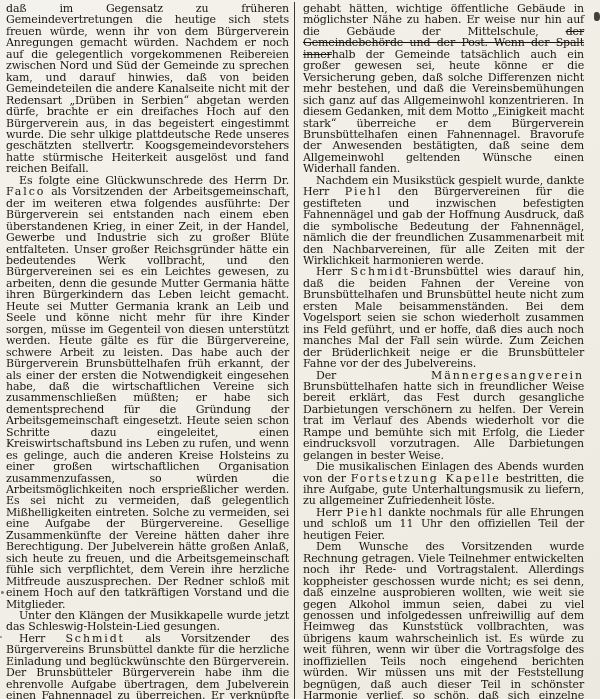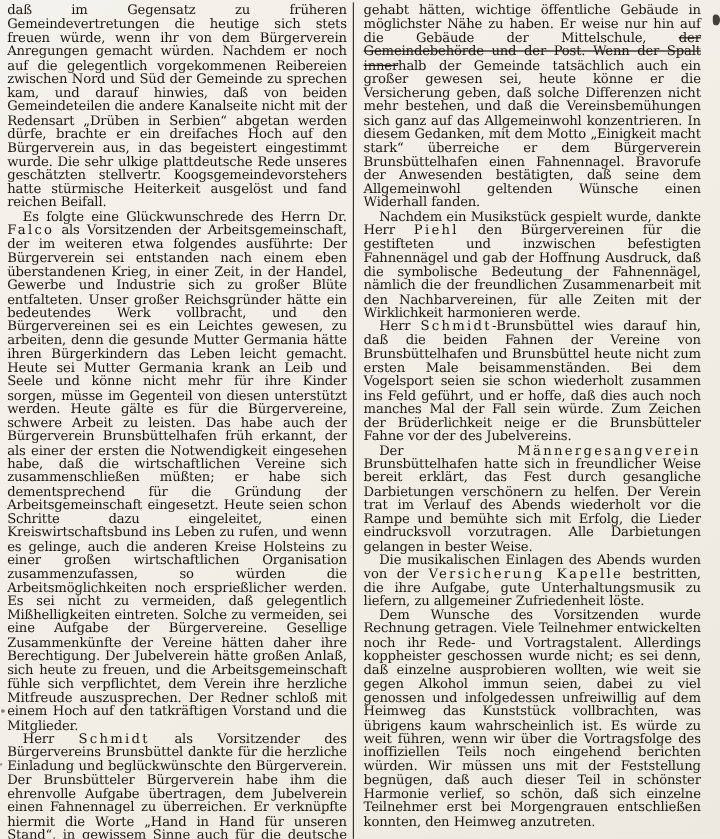--- a/index.html
+++ b/index.html
@@ -59,28 +59,30 @@
   .smudge.s3 { left: 0px; top: 636px; width: 2px; height: 2px; opacity: 0.45; }
 </style>
 </head>
 <body>
 
 <div class="page">
   <div class="columns">
     <div class="column left">
         <p class="para"><span>daß im Gegensatz zu früheren Gemeindevertretungen die heutige sich stets freuen würde, wenn ihr von dem Bürgerverein Anregungen gemacht würden. Nachdem er noch auf die gelegentlich vorgekommenen Reibereien zwischen Nord und Süd der Gemeinde zu sprechen kam, und darauf hinwies, daß von beiden Gemeindeteilen die andere Kanalseite nicht mit der Redensart „Drüben in Serbien“ abgetan werden dürfe, brachte er ein dreifaches Hoch auf den Bürgerverein aus, in das begeistert eingestimmt wurde. Die sehr ulkige plattdeutsche Rede unseres geschätzten stellvertr. Koogsgemeindevorstehers hatte stürmische Heiterkeit ausgelöst und fand reichen Beifall.</span></p>
         <p class="para indent"><span>Es folgte eine Glückwunschrede des Herrn Dr. </span><span class="spaced">Falco</span><span> als Vorsitzenden der Arbeitsgemeinschaft, der im weiteren etwa folgendes ausführte: Der Bürgerverein sei entstanden nach einem eben überstandenen Krieg, in einer Zeit, in der Handel, Gewerbe und Industrie sich zu großer Blüte entfalteten. Unser großer Reichsgründer hätte ein bedeutendes Werk vollbracht, und den Bürgervereinen sei es ein Leichtes gewesen, zu arbeiten, denn die gesunde Mutter Germania hätte ihren Bürgerkindern das Leben leicht gemacht. Heute sei Mutter Germania krank an Leib und Seele und könne nicht mehr für ihre Kinder sorgen, müsse im Gegenteil von diesen unterstützt werden. Heute gälte es für die Bürgervereine, schwere Arbeit zu leisten. Das habe auch der Bürgerverein Brunsbüttelhafen früh erkannt, der als einer der ersten die Notwendigkeit eingesehen habe, daß die wirtschaftlichen Vereine sich zusammenschließen müßten; er habe sich dementsprechend für die Gründung der Arbeitsgemeinschaft eingesetzt. Heute seien schon Schritte dazu eingeleitet, einen Kreiswirtschaftsbund ins Leben zu rufen, und wenn es gelinge, auch die anderen Kreise Holsteins zu einer großen wirtschaftlichen Organisation zusammenzufassen, so würden die Arbeitsmöglichkeiten noch ersprießlicher werden. Es sei nicht zu vermeiden, daß gelegentlich Mißhelligkeiten eintreten. Solche zu vermeiden, sei eine Aufgabe der Bürgervereine. Gesellige Zusammenkünfte der Vereine hätten daher ihre Berechtigung. Der Jubelverein hätte großen Anlaß, sich heute zu freuen, und die Arbeitsgemeinschaft fühle sich verpflichtet, dem Verein ihre herzliche Mitfreude auszusprechen. Der Redner schloß mit einem Hoch auf den tatkräftigen Vorstand und die Mitglieder.</span></p>
+        <p class="para indent"><span>Unter den Klängen der Musikkapelle wurde jetzt das Schleswig-Holstein-Lied gesungen.</span></p>
         <p class="para indent"><span>Herr </span><span class="spaced">Schmidt</span><span> als Vorsitzender des Bürgervereins Brunsbüttel dankte für die herzliche Einladung und beglückwünschte den Bürgerverein. Der Brunsbütteler Bürgerverein habe ihm die ehrenvolle Aufgabe übertragen, dem Jubelverein einen Fahnennagel zu überreichen. Er verknüpfte hiermit die Worte „Hand in Hand für unseren Stand“, in gewissem Sinne auch für die deutsche Sache. Auf seine Aufforderung stimmten die Anwesenden in das Deutschland-Lied ein.</span></p>
       </div>
     <div class="divider"></div>
     <div class="column right">
         <p class="para"><span>gehabt hätten, wichtige öffentliche Gebäude in möglichster Nähe zu haben. Er weise nur hin auf die Gebäude der Mittelschule, </span><span class="strike">der Gemeindebehörde und der Post. Wenn der Spalt inner</span><span>halb der Gemeinde tatsächlich auch ein großer gewesen sei, heute könne er die Versicherung geben, daß solche Differenzen nicht mehr bestehen, und daß die Vereinsbemühungen sich ganz auf das Allgemeinwohl konzentrieren. In diesem Gedanken, mit dem Motto „Einigkeit macht stark“ überreiche er dem Bürgerverein Brunsbüttelhafen einen Fahnennagel. Bravorufe der Anwesenden bestätigten, daß seine dem Allgemeinwohl geltenden Wünsche einen Widerhall fanden.</span></p>
         <p class="para indent"><span>Nachdem ein Musikstück gespielt wurde, dankte Herr </span><span class="spaced">Piehl</span><span> den Bürgervereinen für die gestifteten und inzwischen befestigten Fahnennägel und gab der Hoffnung Ausdruck, daß die symbolische Bedeutung der Fahnennägel, nämlich die der freundlichen Zusammenarbeit mit den Nachbarvereinen, für alle Zeiten mit der Wirklichkeit harmonieren werde.</span></p>
         <p class="para indent"><span>Herr </span><span class="spaced">Schmidt</span><span>-Brunsbüttel wies darauf hin, daß die beiden Fahnen der Vereine von Brunsbüttelhafen und Brunsbüttel heute nicht zum ersten Male beisammenständen. Bei dem Vogelsport seien sie schon wiederholt zusammen ins Feld geführt, und er hoffe, daß dies auch noch manches Mal der Fall sein würde. Zum Zeichen der Brüderlichkeit neige er die Brunsbütteler Fahne vor der des Jubelvereins.</span></p>
         <p class="para indent"><span>Der </span><span class="spaced">Männergesangverein</span><span> Brunsbüttelhafen hatte sich in freundlicher Weise bereit erklärt, das Fest durch gesangliche Darbietungen verschönern zu helfen. Der Verein trat im Verlauf des Abends wiederholt vor die Rampe und bemühte sich mit Erfolg, die Lieder eindrucksvoll vorzutragen. Alle Darbietungen gelangen in bester Weise.</span></p>
-        <p class="para indent"><span>Die musikalischen Einlagen des Abends wurden von der </span><span class="spaced">Versicherung Kapelle</span><span> bestritten, die ihre Aufgabe, gute Unterhaltungsmusik zu liefern, zu allgemeiner Zufriedenheit löste.</span></p>
+        <p class="para indent"><span>Die musikalischen Einlagen des Abends wurden von der </span><span class="spaced">Fortsetzung Kapelle</span><span> bestritten, die ihre Aufgabe, gute Unterhaltungsmusik zu liefern, zu allgemeiner Zufriedenheit löste.</span></p>
+        <p class="para indent"><span>Herr </span><span class="spaced">Piehl</span><span> dankte nochmals für alle Ehrungen und schloß um 11 Uhr den offiziellen Teil der heutigen Feier.</span></p>
         <p class="para indent"><span>Dem Wunsche des Vorsitzenden wurde Rechnung getragen. Viele Teilnehmer entwickelten noch ihr Rede- und Vortragstalent. Allerdings koppheister geschossen wurde nicht; es sei denn, daß einzelne ausprobieren wollten, wie weit sie gegen Alkohol immun seien, dabei zu viel genossen und infolgedessen unfreiwillig auf dem Heimweg das Kunststück vollbrachten, was übrigens kaum wahrscheinlich ist. Es würde zu weit führen, wenn wir über die Vortragsfolge des inoffiziellen Teils noch eingehend berichten würden. Wir müssen uns mit der Feststellung begnügen, daß auch dieser Teil in schönster Harmonie verlief, so schön, daß sich einzelne Teilnehmer erst bei Morgengrauen entschließen konnten, den Heimweg anzutreten.</span></p>
       </div>
   </div>
   <div class="smudge s1"></div>
   <div class="smudge s2"></div>
   <div class="smudge s3"></div>
 </div>
 
 </body></html>

